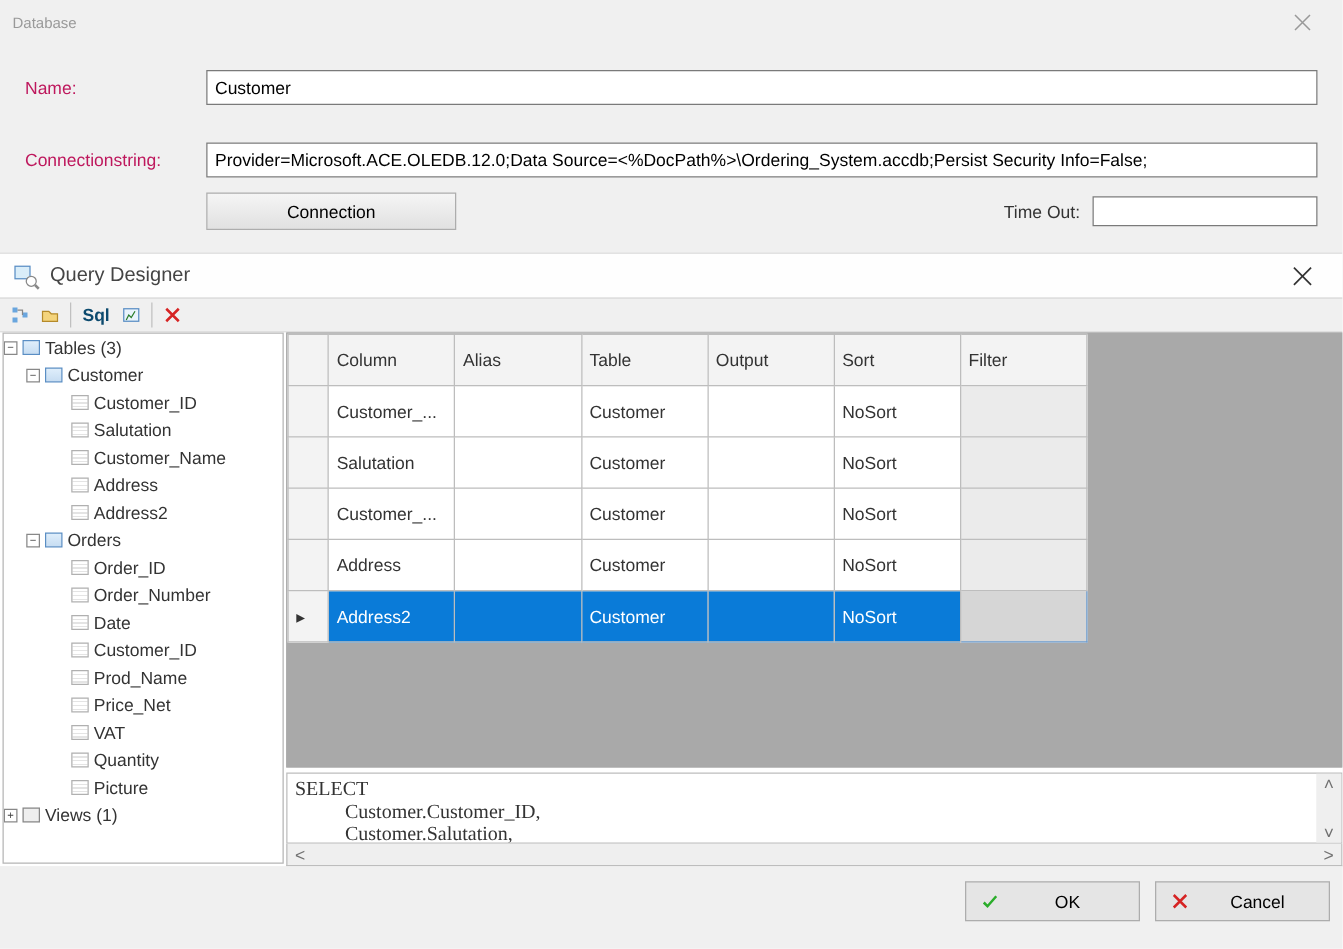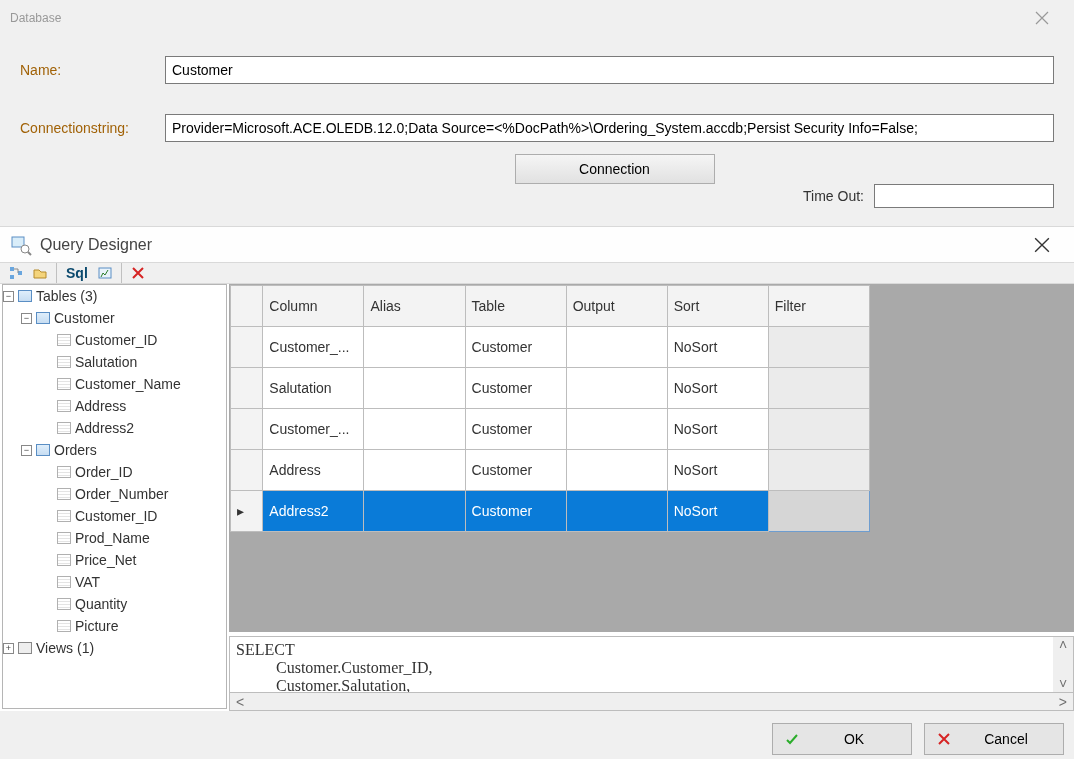--- a/index.html
+++ b/index.html
@@ -6,23 +6,23 @@
   body { width: 1074px; height: 759px; background: #f0f0f0; color: #333; }
   .window { width: 100%; height: 100%; display: flex; flex-direction: column; }
 
   
   .titlebar { height: 36px; display: flex; align-items: center; padding: 0 10px; background: #f0f0f0; color: #999; }
   .titlebar .title { flex: 1; font-size: 12px; }
   .titlebar .close { width: 44px; height: 36px; display: flex; align-items: center; justify-content: center; color: #999; cursor: pointer; }
 
   .db-section { padding: 20px 10px 18px 10px; background: #f0f0f0; }
   .form-row { display: flex; align-items: center; margin-bottom: 12px; }
-  .form-label { width: 155px; padding-left: 10px; color: #a16207; }
+  .form-label { width: 155px; padding-left: 10px; color: #be185d; }
   .form-input { flex: 1; height: 28px; border: 1px solid #7a7a7a; padding: 2px 6px; background: #fff; margin-right: 10px; }
-  .after-conn-row { display:flex; align-items:center; margin-top:10px;flex-direction:column; }
+  .after-conn-row { display:flex; align-items:center; margin-top:10px; }
   .conn-btn { width: 200px; height: 30px; margin-left: 155px; border: 1px solid #adadad; background: linear-gradient(#f5f5f5,#e1e1e1); cursor:pointer; }
   .timeout-wrap { margin-left: auto; display: flex; align-items: center; }
   .timeout-wrap label { margin-right: 10px; }
   .timeout-wrap input { width: 180px; height: 24px; border: 1px solid #7a7a7a; padding: 2px 6px; margin-right: 10px; background:#fff; }
 
   
   .qd-title { height: 36px; display:flex; align-items:center; padding:0 10px; background:#fefefe; border-top:1px solid #d9d9d9; }
   .qd-title .ticon { width:22px; height:22px; margin-right:8px; }
   .qd-title .t { flex:1; font-size:16px; color:#444; }
   .qd-title .close { width: 44px; height:36px; display:flex; align-items:center; justify-content:center; cursor:pointer; }
@@ -212,20 +212,26 @@
                   </li>
                 <li>
                     <div class="row">
                       <span class="ic-field"></span>
                       <span>Order_Number</span>
                     </div>
                   </li>
                 <li>
                     <div class="row">
                       <span class="ic-field"></span>
+                      <span>Date</span>
+                    </div>
+                  </li>
+                <li>
+                    <div class="row">
+                      <span class="ic-field"></span>
                       <span>Customer_ID</span>
                     </div>
                   </li>
                 <li>
                     <div class="row">
                       <span class="ic-field"></span>
                       <span>Prod_Name</span>
                     </div>
                   </li>
                 <li>

